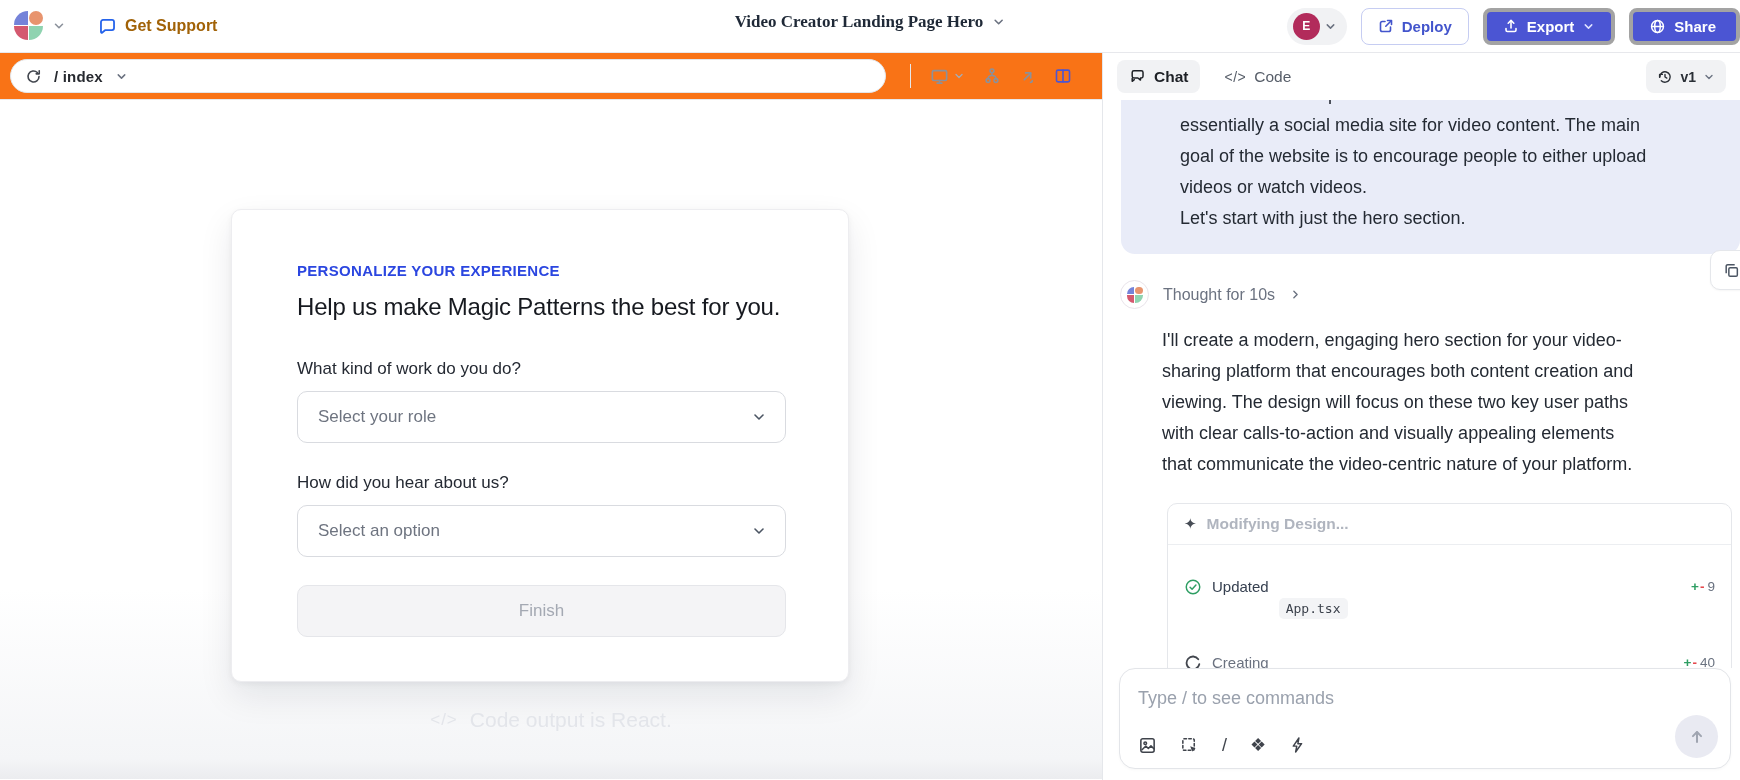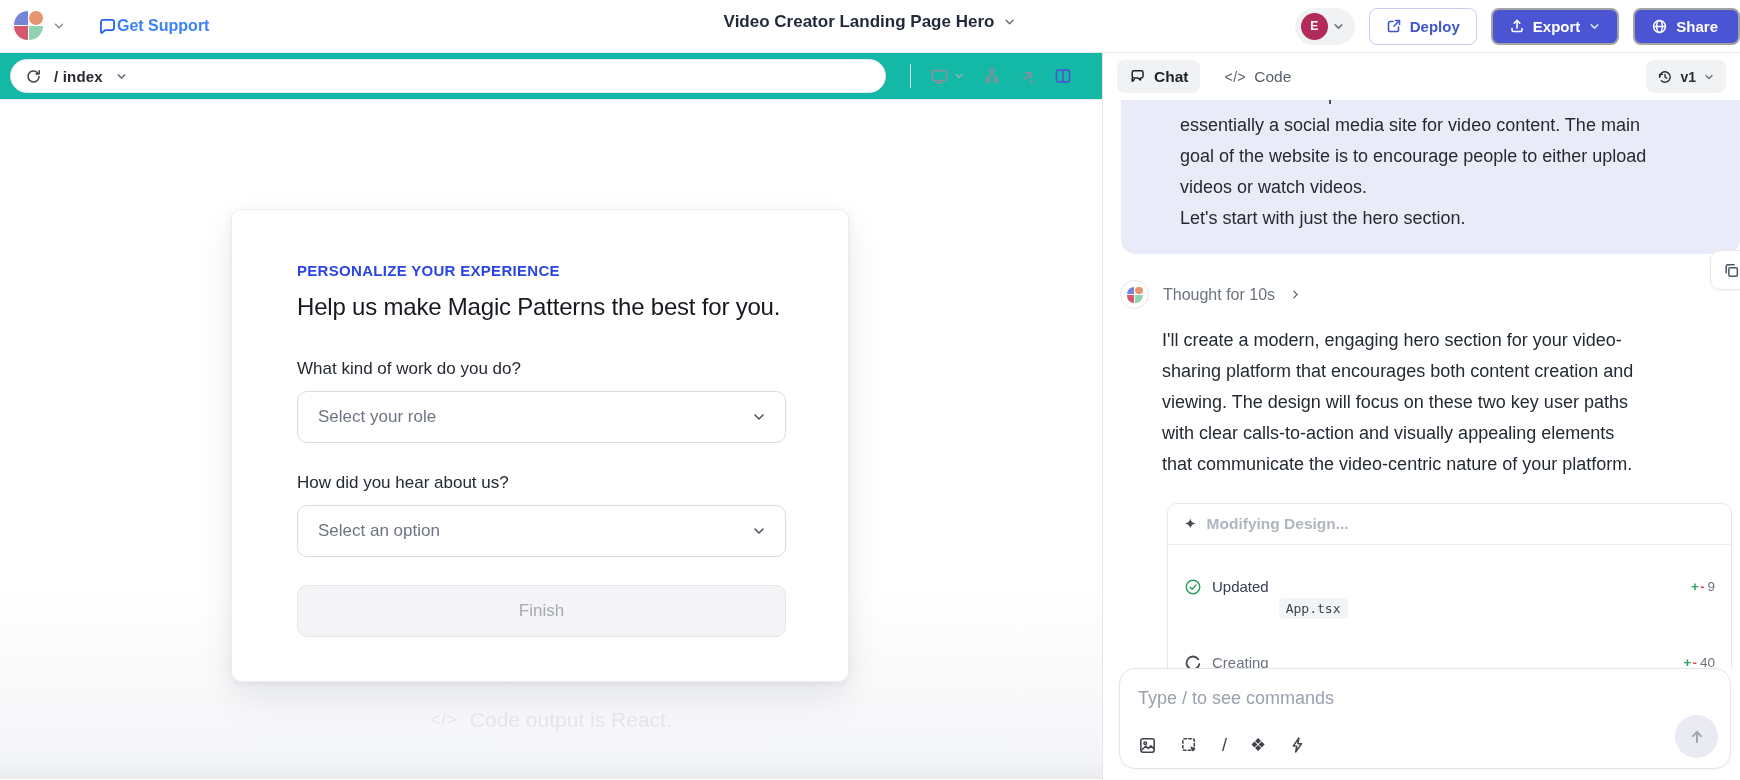--- a/index.html
+++ b/index.html
@@ -10,41 +10,41 @@
   
   .topbar { position:relative; height:53px; display:flex; align-items:center; padding:0 14px; border-bottom:1px solid #e7e8ec; background:#fff; }
   .tb-left { display:flex; align-items:center; gap:8px; min-width:340px; }
   .mp-logo { position:relative; width:30px; height:30px; }
   .mp-logo i { position:absolute; display:block; }
   .mp-logo .q-tl { left:0; top:0; width:14px; height:14px; background:#7583d9; border-radius:100% 0 0 0; }
   .mp-logo .q-tr { left:15px; top:0; width:14px; height:14px; background:#e8946e; border-radius:50%; }
   .mp-logo .q-bl { left:0; top:15px; width:14px; height:14px; background:#d4596f; border-radius:0 0 0 100%; }
   .mp-logo .q-br { left:15px; top:15px; width:14px; height:14px; background:#8fd3b0; border-radius:0 0 100% 0; }
   .chev { display:inline-flex; }
-  .support-btn { display:flex; align-items:center; margin-left:24px; background:none; border:none; cursor:pointer;
-                 color:#3b82f6; font-family:"Liberation Sans",sans-serif; font-size:16px; font-weight:600; }
-  .tb-center { position:absolute; left:50%; top:0; height:44px; transform:translateX(-50%); display:flex; align-items:center; gap:8px; }
+  .support-btn { display:flex; align-items:center; gap:8px; margin-left:24px; background:none; border:none; cursor:pointer;
+                 color:#a16207; font-family:"Liberation Sans",sans-serif; font-size:16px; font-weight:600; }
+  .tb-center { position:absolute; left:50%; top:0; height:44px; transform:translateX(-50%); display:flex; align-items:center; gap:8px;font-family:Liberation Serif, serif; }
   .tb-center h1 { font-size:17px; font-weight:700; color:#1f2937; white-space:nowrap; }
   .tb-right { margin-left:auto; display:flex; align-items:center; gap:14px; }
   .avatar-pill { display:flex; align-items:center; gap:4px; background:#f1f2f4; border:none; border-radius:19px; height:37px; padding:0 10px 0 6px; cursor:pointer; }
   .avatar { width:27px; height:27px; border-radius:50%; background:#b22b5b; color:#fff; font-size:12px; font-weight:700;
             display:flex; align-items:center; justify-content:center; font-family:"Liberation Sans",sans-serif; }
   .btn { display:flex; align-items:center; gap:8px; height:37px; border-radius:8px; font-family:"Liberation Sans",sans-serif;
          font-size:15px; font-weight:600; cursor:pointer; }
   .btn-deploy { background:#fff; border:1px solid #c6cdf2; color:#4355cc; padding:8px 16px; }
-  .btn-primary { background:#4b55d3; border:2px solid #a3a3a3; color:#fff; padding:0 16px; }
+  .btn-primary { background:#4b55d3; border:4px solid #a3a3a3; color:#fff; padding:0 16px; }
   .btn-share { margin-right:-14px; padding:0 20px 0 16px; }
 
   
   .main { display:flex; height:727px; }
   .left { position:relative; width:1102px; background:#fff; }
   .right { position:relative; width:638px; border-left:1px solid #e5e7eb; display:flex; flex-direction:column; background:#fff; }
 
   
-  .browser-bar { height:47px; display:flex; align-items:center; padding:0 10px; border-bottom:1px solid #e7e8ea; background:#14b8a6; }
+  .browser-bar { height:47px; display:flex; align-items:center; padding:0 10px; border-bottom:1px solid #e7e8ea; background:#f97316; }
   .url-pill { flex:0 0 auto; width:876px; height:34px; border:1px solid #e3e5e8; border-radius:17px; display:flex; align-items:center; padding:0 14px; gap:12px; background:#fff; }
   .url-path { font-size:15px; font-weight:700; color:#26292f; letter-spacing:.2px; }
   .icon-btn { background:none; border:none; padding:0; display:inline-flex; align-items:center; justify-content:center; cursor:pointer; }
   .bar-icons { display:flex; align-items:center; margin-left:14px; gap:0; }
   .vdiv { width:1px; height:24px; background:#e5e7eb; margin:0 10px; }
   .bar-group { display:flex; align-items:center; gap:4px; margin:0 9px; }
   .bar-icons .icon-btn { margin:0 9px; }
 
   
   .canvas { position:relative; height:679px; background:linear-gradient(180deg,#ffffff 0%,#ffffff 72%,#f4f5f7 97%,#ebecef 100%); overflow:hidden; }

